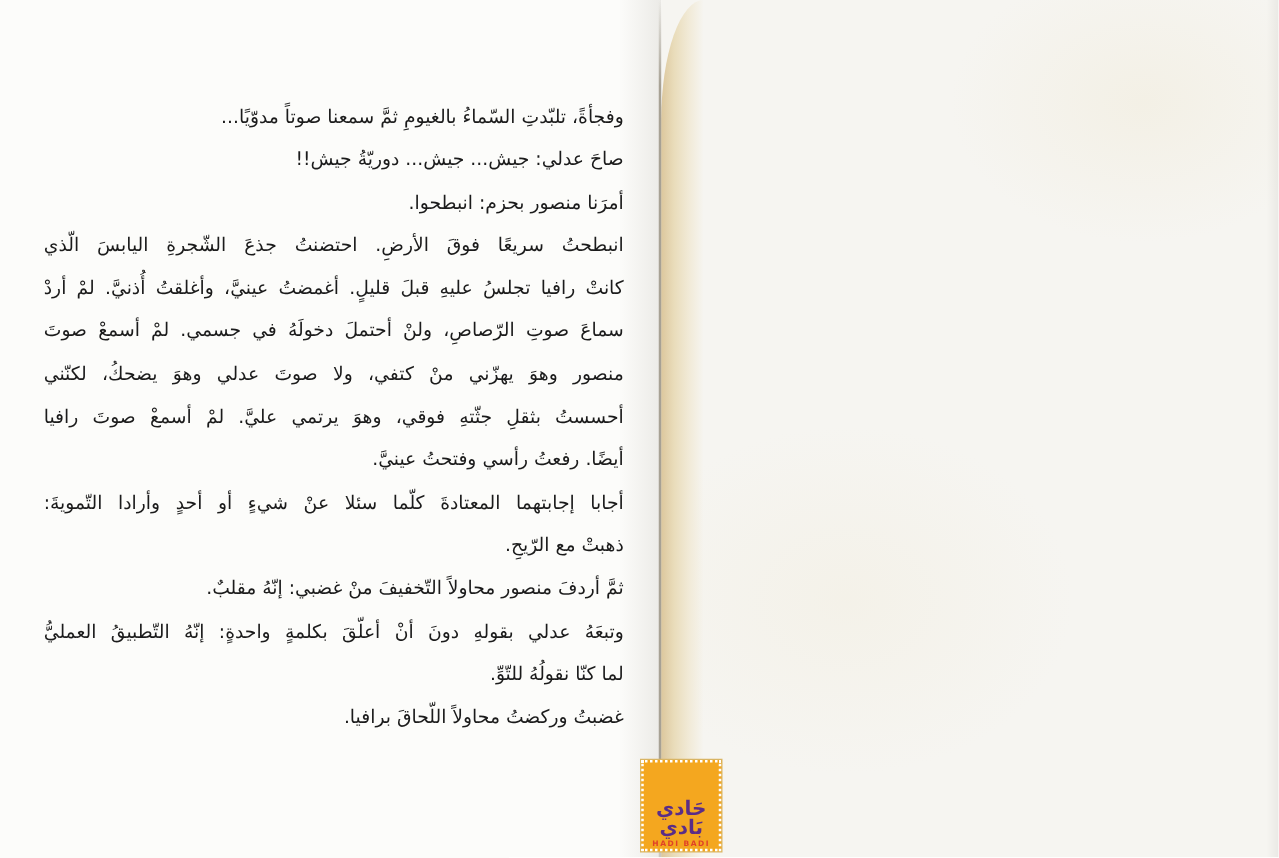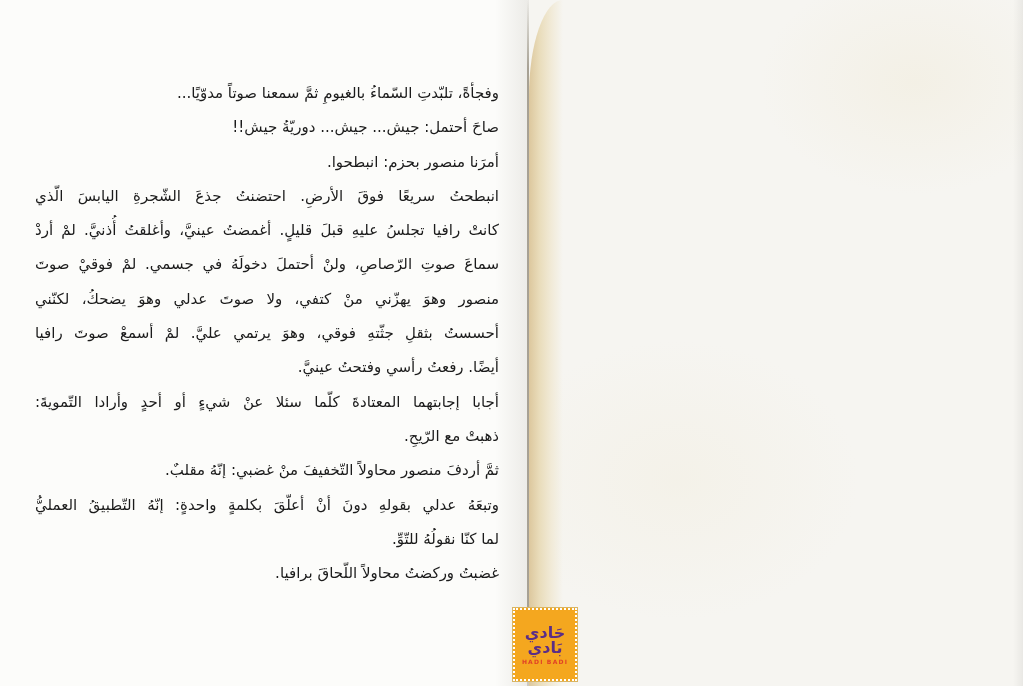--- a/index.html
+++ b/index.html
@@ -42,50 +42,50 @@
   .text-left{left:35px;top:76px;width:464px;font-size:15px;line-height:34.3px;}
   .para{margin:0;}
   .line{text-align:justify;text-align-last:justify;white-space:normal;}
   .line.end{text-align-last:right;}
   
   .stamp{
     position:absolute;left:513px;top:608px;width:64px;height:73px;
     background:#f4a71f;
     border:2px dotted #ffffff;
     box-shadow:0 0 0 1px #d9b564;
-    display:flex;flex-direction:column;align-items:center;justify-content:center;
+    display:flex;flex-direction:column;align-items:center;justify-content:flex-end;
     z-index:5;box-sizing:border-box;
   }
   .stamp-ar{
     font-weight:bold;color:#5a2d87;font-size:16px;line-height:15px;direction:rtl;
   }
   .stamp-latin{
     margin-top:3px;color:#e04127;font-size:6px;font-weight:bold;letter-spacing:1.2px;
   }
 </style>
 </head>
 <body>
 
 <div id="screen">
 
   <div class="page-left">
     <div class="page-text text-left">
         <div class="para">
           <div class="line end">وفجأةً، تلبّدتِ السّماءُ بالغيومِ ثمَّ سمعنا صوتاً مدوّيًا...</div>
         </div>
         <div class="para">
-          <div class="line end">صاحَ أحتمل: جيش... جيش... دوريّةُ جيش!!</div>
+          <div class="line end">صاحَ عدلي: جيش... جيش... دوريّةُ جيش!!</div>
         </div>
         <div class="para">
           <div class="line end">أمرَنا منصور بحزم: انبطحوا.</div>
         </div>
         <div class="para">
           <div class="line">انبطحتُ سريعًا فوقَ الأرضِ. احتضنتُ جذعَ الشّجرةِ اليابسَ الّذي</div>
           <div class="line">كانتْ رافيا تجلسُ عليهِ قبلَ قليلٍ. أغمضتُ عينيَّ، وأغلقتُ أُذنيَّ. لمْ أردْ</div>
-          <div class="line">سماعَ صوتِ الرّصاصِ، ولنْ أحتملَ دخولَهُ في جسمي. لمْ فوقيْ صوتَ</div>
+          <div class="line">سماعَ صوتِ الرّصاصِ، ولنْ أحتملَ دخولَهُ في جسمي. لمْ أسمعْ صوتَ</div>
           <div class="line">منصور وهوَ يهزّني منْ كتفي، ولا صوتَ عدلي وهوَ يضحكُ، لكنّني</div>
           <div class="line">أحسستُ بثقلِ جثّتهِ فوقي، وهوَ يرتمي عليَّ. لمْ أسمعْ صوتَ رافيا</div>
           <div class="line end">أيضًا. رفعتُ رأسي وفتحتُ عينيَّ.</div>
         </div>
         <div class="para">
           <div class="line">أجابا إجابتهما المعتادةَ كلّما سئلا عنْ شيءٍ أو أحدٍ وأرادا التّمويةَ:</div>
           <div class="line end">ذهبتْ مع الرّيحِ.</div>
         </div>
         <div class="para">
           <div class="line end">ثمَّ أردفَ منصور محاولاً التّخفيفَ منْ غضبي: إنّهُ مقلبٌ.</div>

